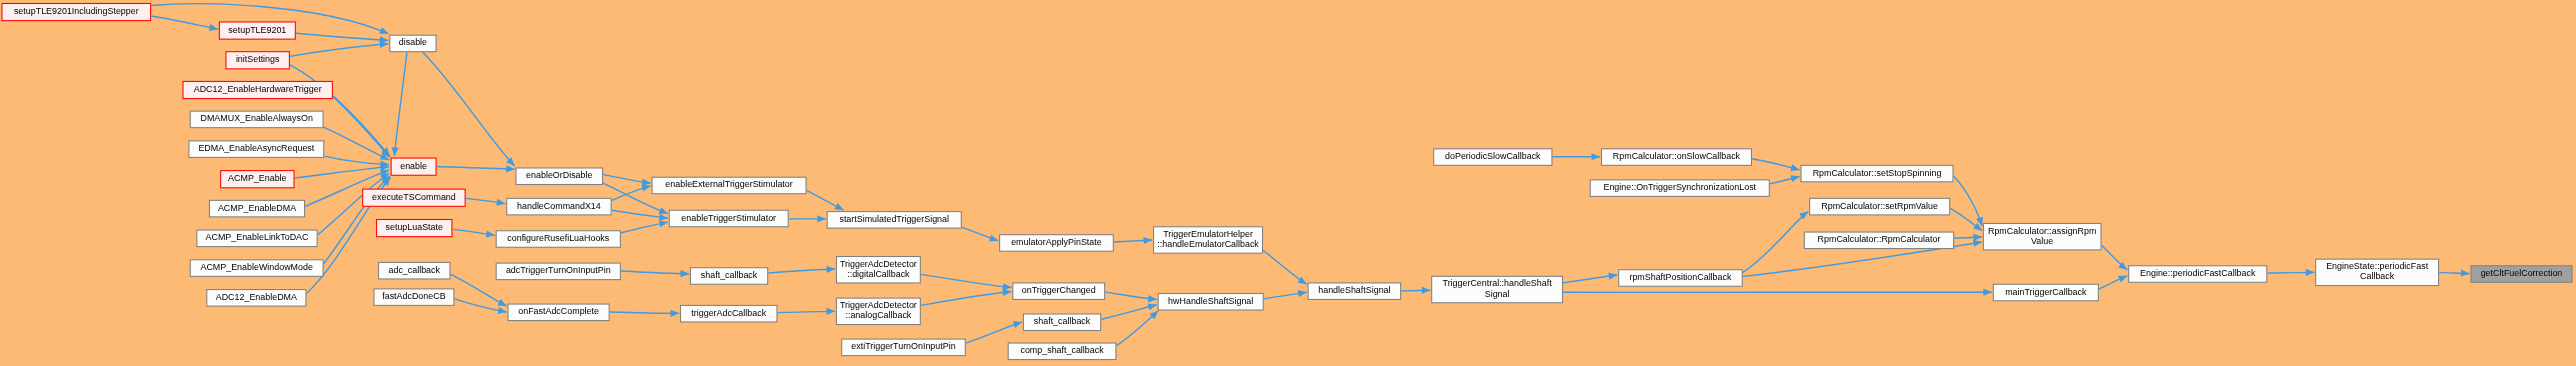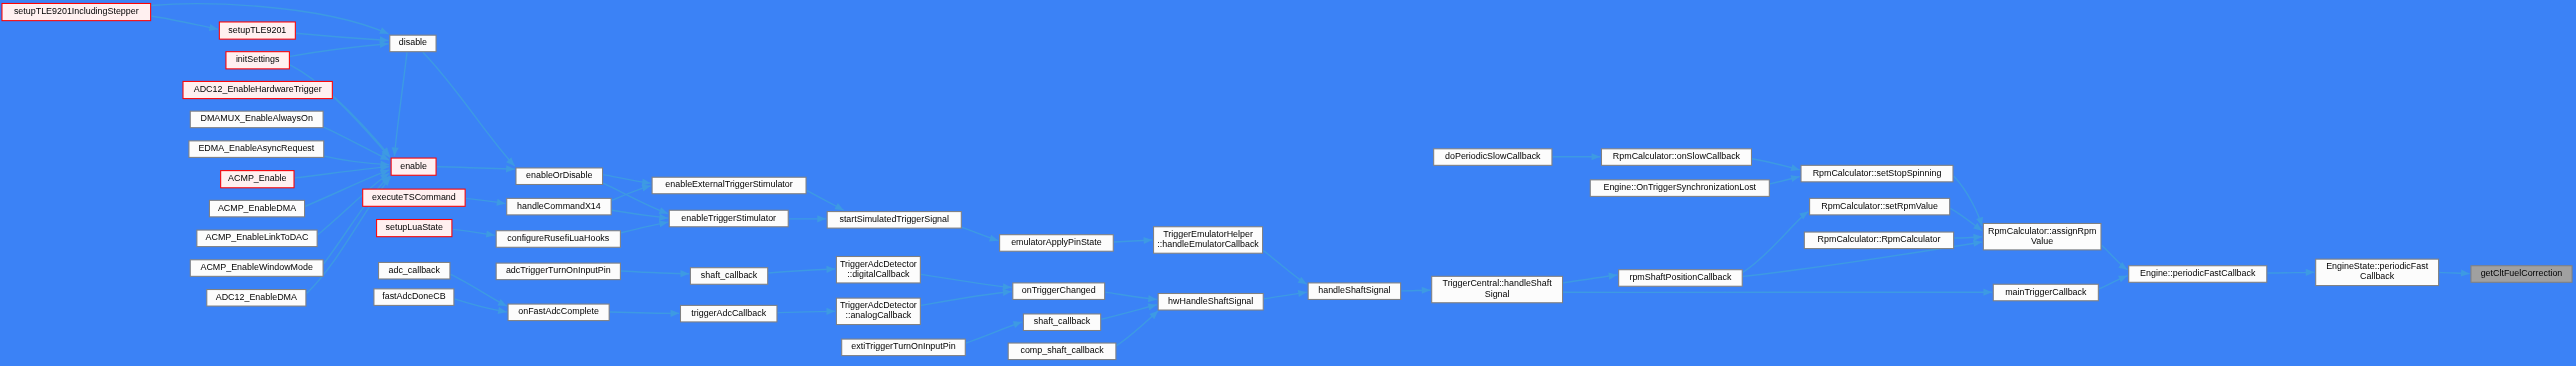--- a/index.html
+++ b/index.html
@@ -4,21 +4,21 @@
 <style>
   html, body {
     margin: 0;
     padding: 0;
     background: #000000;
   }
   #canvas-wrap {
     position: relative;
     width: 2576px;
     height: 367px;
-    background: #3b82f6;
+    background: #fdba74;
     overflow: hidden;
     font-family: "Liberation Sans", sans-serif;
   }
   svg.graph {
     position: absolute;
     top: 0;
     left: 0;
     width: 2576px;
     height: 367px;
     display: block;

